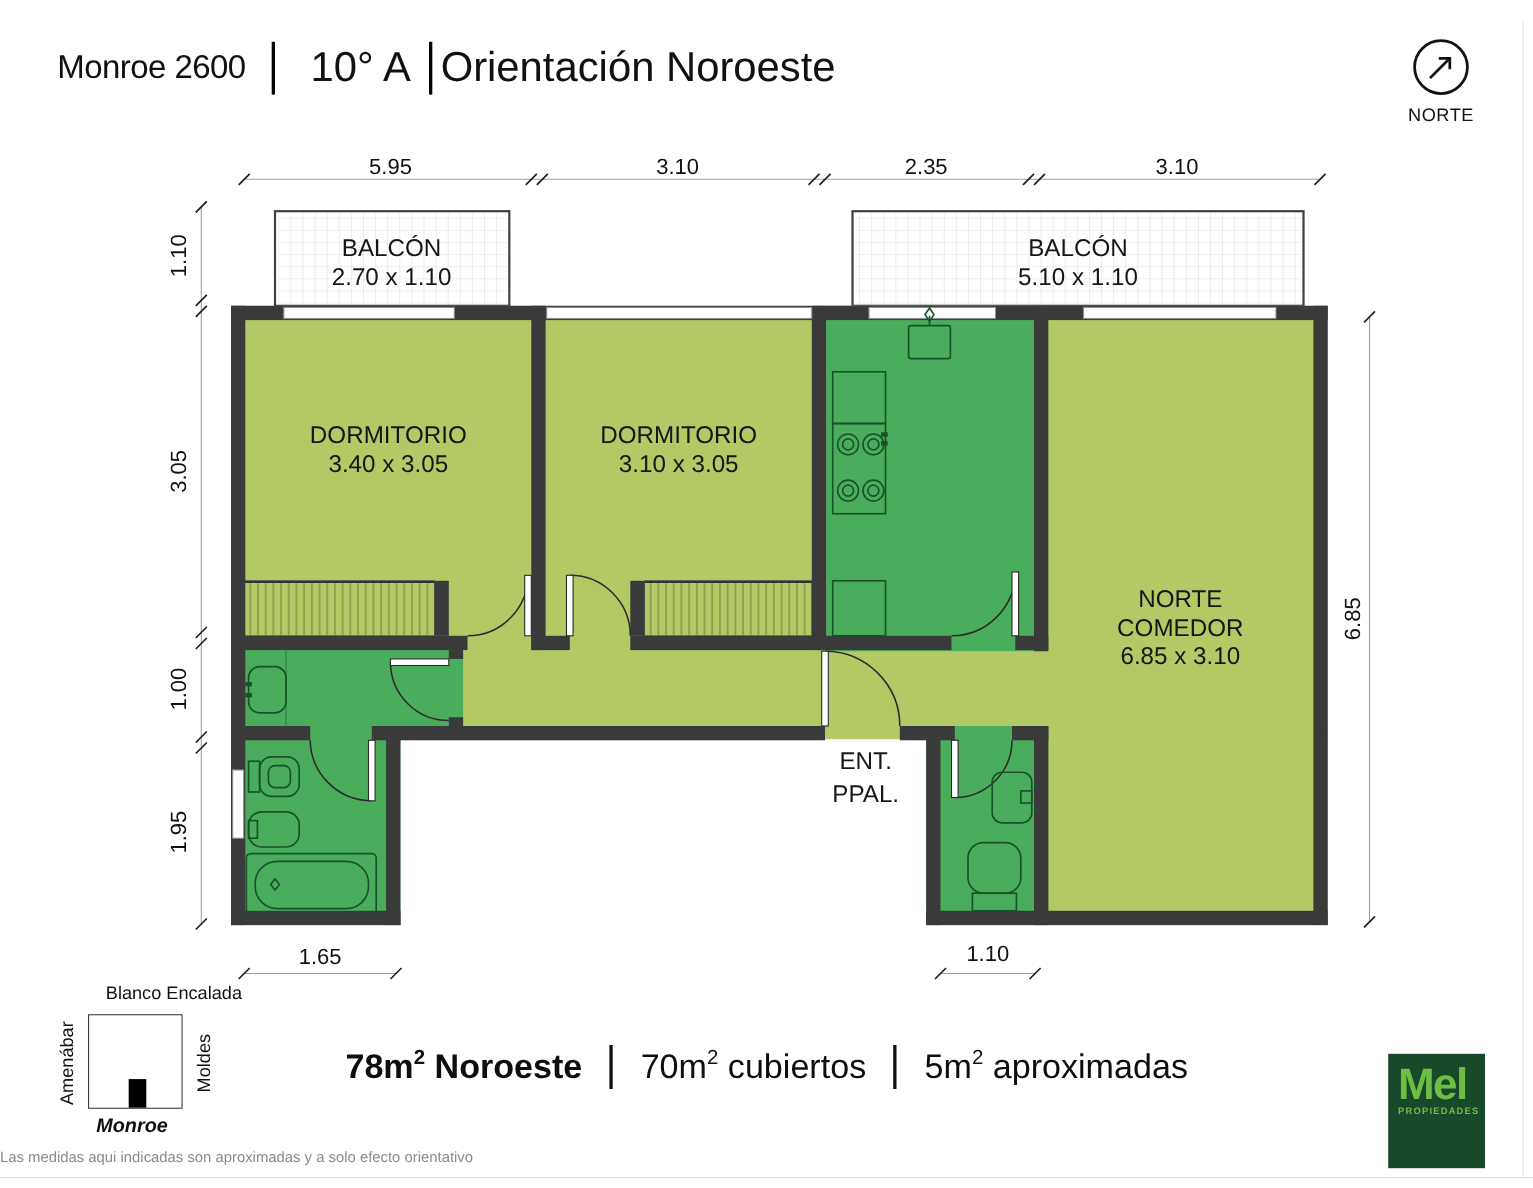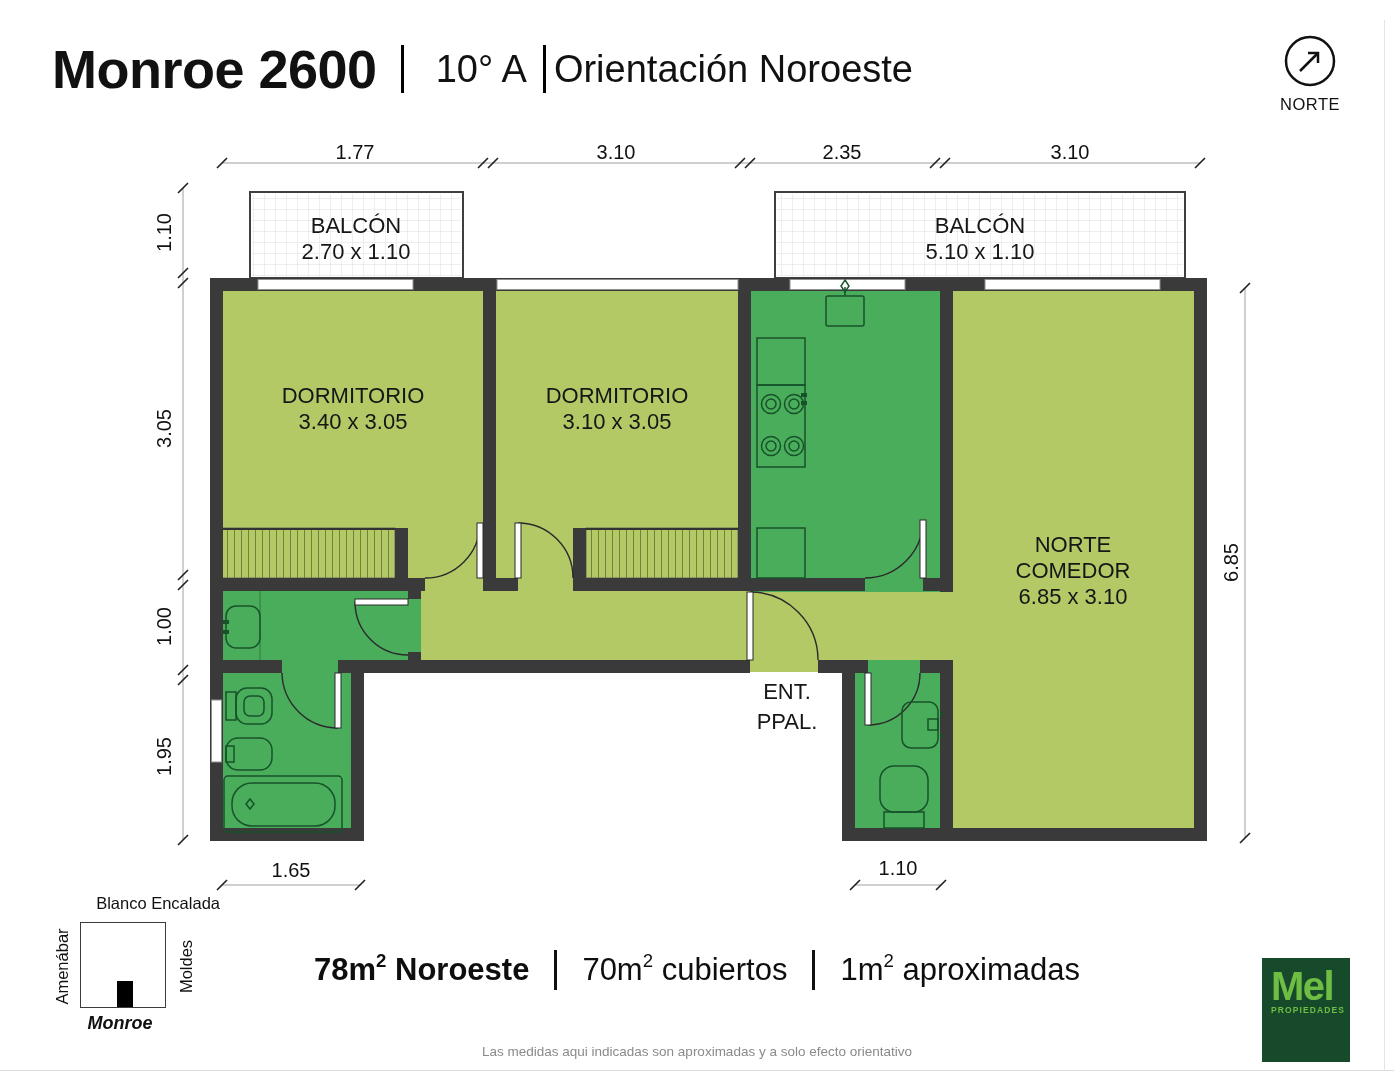--- a/index.html
+++ b/index.html
@@ -19,21 +19,21 @@
   .win{fill:#fff;stroke:#8f8f8f;stroke-width:1;}
   .door{stroke:#2b2b2b;stroke-width:1.4;fill:none;}
   .leaf{fill:#fff;stroke:#2b2b2b;stroke-width:1;}
   .fx{stroke:#17522a;stroke-width:1.5;fill:none;}
   .fxd{fill:#17522a;stroke:none;}
   .dimline{stroke:#a0a0a0;stroke-width:1;}
   .tick{stroke:#222;stroke-width:1.6;fill:none;}
   .balc{fill:#fff;stroke:#3f3f3f;stroke-width:2;}
 
   .header{position:absolute;left:52px;top:38px;display:flex;align-items:center;}
-  .h-building{font-size:54px;font-weight:bold;letter-spacing:-0.5px;}
+  .h-building{font-size:30px;font-weight:normal;letter-spacing:-0.5px;}
   .vbar{width:3px;height:48px;background:#000;}
   .vb1{margin:0 32px 0 24px;}
   .vb2{margin:0 8px 0 16px;}
   .h-unit{font-size:38px;}
   .h-orient{font-size:38px;}
 
   .north{position:absolute;left:1278px;top:34px;width:64px;text-align:center;}
   .north-label{font-size:16.5px;margin-top:3px;letter-spacing:0.5px;}
 
   .room-label{position:absolute;text-align:center;font-size:22px;color:#161616;line-height:26px;}
@@ -49,21 +49,21 @@
   .map-marker{position:absolute;left:117px;top:981px;width:16px;height:26px;background:#000;}
   .map-left{position:absolute;left:12px;top:957px;width:100px;text-align:center;font-size:16.5px;transform:rotate(-90deg);}
   .map-right{position:absolute;left:136px;top:957px;width:100px;text-align:center;font-size:16.5px;transform:rotate(-90deg);}
   .map-bottom{position:absolute;left:60px;top:1013px;width:120px;text-align:center;font-size:18px;font-weight:bold;font-style:italic;}
 
   .summary{position:absolute;left:0;top:950px;width:1394px;display:flex;justify-content:center;align-items:center;font-size:31px;color:#0e0e0e;}
   .s-bold{font-weight:bold;}
   .summary sup{font-size:0.6em;position:relative;top:-2px;}
   .vbar2{width:3px;height:40px;background:#101010;margin:0 25px;}
 
-  .disclaimer{position:absolute;left:0;top:1044px;width:100%;text-align:center;font-size:13.5px;color:#8a8a8a;}
+  .disclaimer{position:absolute;left:0;top:1044px;width:100%;text-align:left;font-size:13.5px;color:#8a8a8a;}
 
   .logo{position:absolute;left:1262px;top:958px;width:88px;height:104px;background:var(--logo-bg);
         color:var(--logo-green);box-sizing:border-box;padding:10px 0 0 9px;}
   .logo-brand{font-size:40px;font-weight:bold;line-height:36px;letter-spacing:-1.5px;}
   .logo-sub{font-size:8.5px;font-weight:bold;letter-spacing:1.1px;margin-top:1px;}
 
   .bottom-rule{position:absolute;left:0;top:1070px;width:100%;height:1px;background:#dcdcdc;}
   .right-rule{position:absolute;left:1384px;top:20px;width:1px;height:1050px;background:#e4e4e4;}
 </style>
 </head>
@@ -250,21 +250,21 @@
   <div class="room-label" style="left:973px;top:532px;width:200px;">
     <div>NORTE</div>
     <div>COMEDOR</div>
     <div class="rl2">6.85 x 3.10</div>
   </div>
   <div class="room-label ent-label" style="left:737px;top:677px;width:100px;">
     <div>ENT.</div>
     <div>PPAL.</div>
   </div>
 
-  <div class="dim" style="left:315px;top:141px;">1.77</div>
+  <div class="dim" style="left:315px;top:141px;">5.95</div>
   <div class="dim" style="left:576px;top:141px;">3.10</div>
   <div class="dim" style="left:802px;top:141px;">2.35</div>
   <div class="dim" style="left:1030px;top:141px;">3.10</div>
   <div class="dim dim-v" style="left:124px;top:221px;">1.10</div>
   <div class="dim dim-v" style="left:124px;top:417px;">3.05</div>
   <div class="dim dim-v" style="left:124px;top:615px;">1.00</div>
   <div class="dim dim-v" style="left:124px;top:745px;">1.95</div>
   <div class="dim dim-v" style="left:1191px;top:551px;">6.85</div>
   <div class="dim" style="left:251px;top:859px;">1.65</div>
   <div class="dim" style="left:858px;top:857px;">1.10</div>
@@ -276,21 +276,21 @@
     <div class="map-left">Amenábar</div>
     <div class="map-right">Moldes</div>
     <div class="map-bottom">Monroe</div>
   </div>
 
   <div class="summary">
     <span class="s-bold"><span>78m</span><sup>2</sup><span> Noroeste</span></span>
     <span class="vbar2"></span>
     <span><span>70m</span><sup>2</sup><span> cubiertos</span></span>
     <span class="vbar2"></span>
-    <span><span>1m</span><sup>2</sup><span> aproximadas</span></span>
+    <span><span>5m</span><sup>2</sup><span> aproximadas</span></span>
   </div>
 
   <div class="disclaimer">Las medidas aqui indicadas son aproximadas y a solo efecto orientativo</div>
 
   <div class="logo">
     <div class="logo-brand">Mel</div>
     <div class="logo-sub">PROPIEDADES</div>
   </div>
 
   <div class="bottom-rule"></div>

